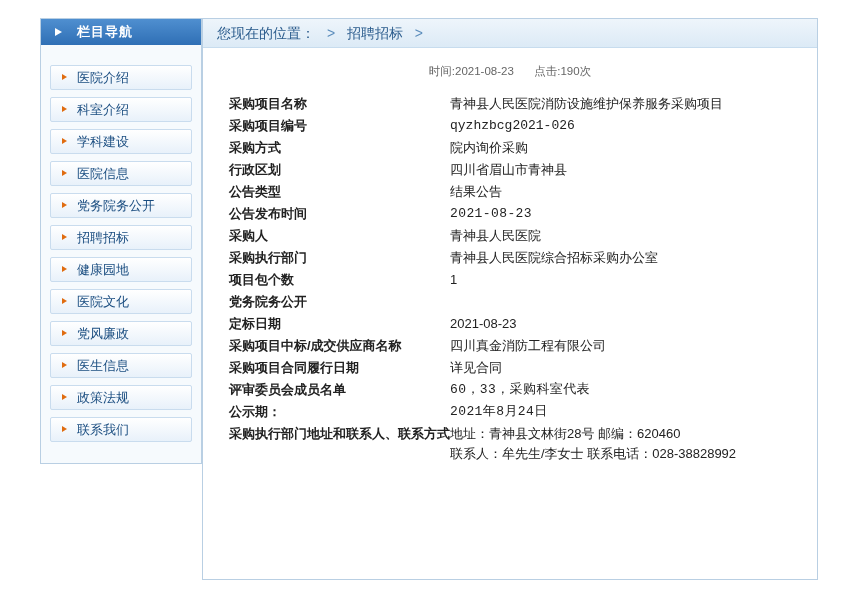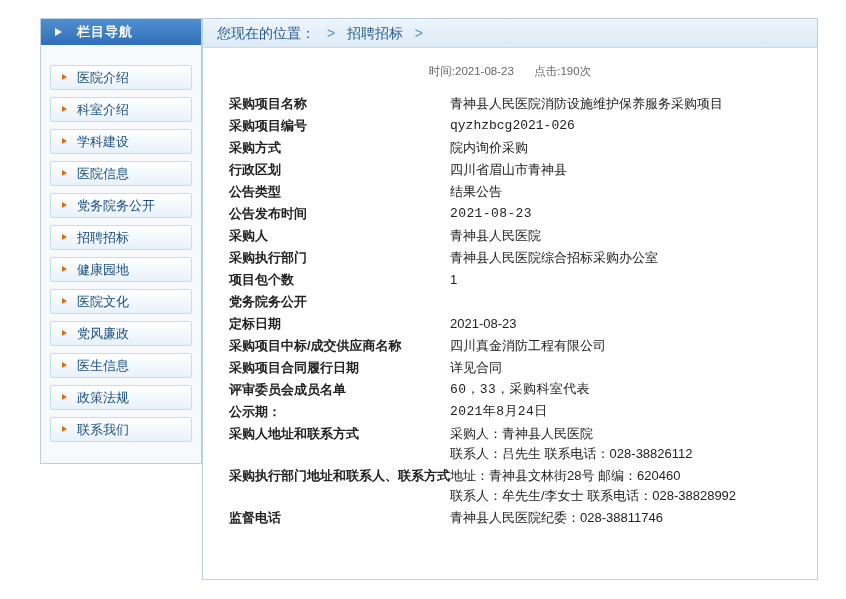--- a/index.html
+++ b/index.html
@@ -297,35 +297,24 @@
           </tr>
           <tr>
             <td class="label">评审委员会成员名单</td>
             <td class="value v-red">60，33，采购科室代表</td>
           </tr>
           <tr>
             <td class="label">公示期：</td>
             <td class="value v-red">2021年8月24日</td>
           </tr>
           <tr>
-            <td class="label">采购人地址和联系方式</td>
-            <td class="value multi-line">
-                <div>采购人：青神县人民医院</div>
-                <div>联系人：吕先生  联系电话：028-38826112</div>
-              </td>
-          </tr>
-          <tr>
             <td class="label">采购执行部门地址和联系人、联系方式</td>
             <td class="value multi-line">
                 <div>地址：青神县文林街28号      邮编：620460</div>
                 <div>联系人：牟先生/李女士 联系电话：028-38828992</div>
               </td>
           </tr>
-          <tr>
-            <td class="label">监督电话</td>
-            <td class="value">青神县人民医院纪委：028-38811746</td>
-          </tr>
         </tbody>
       </table>
 
     </div>
   </div>
 </div>
 
 </body></html>

